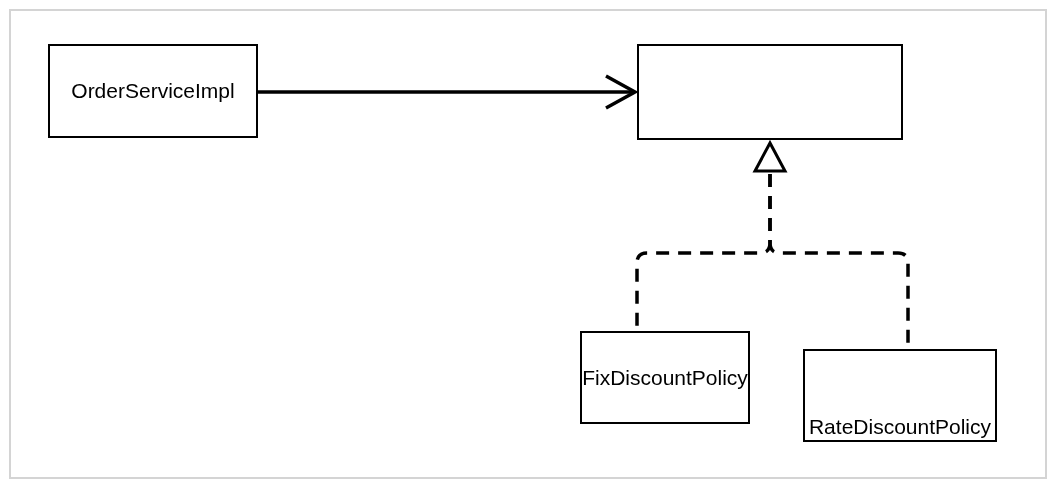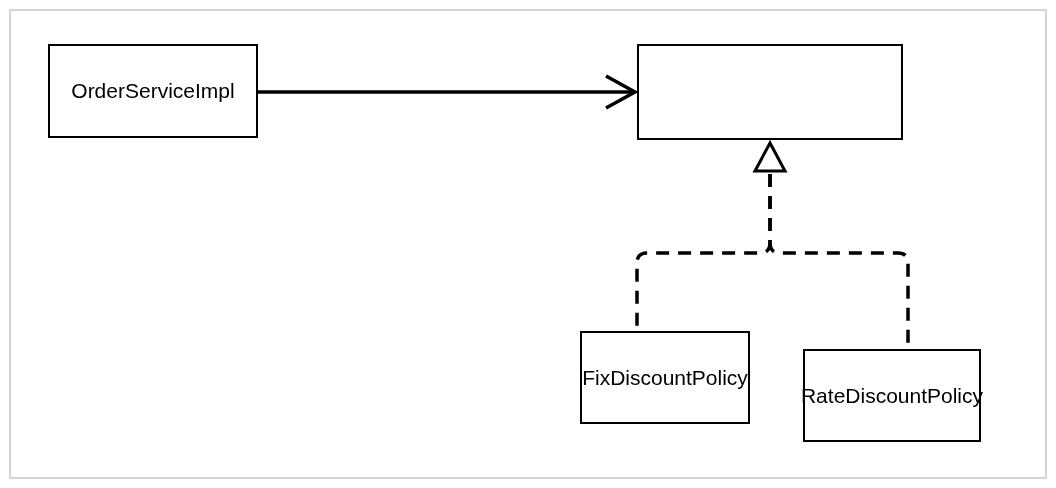--- a/index.html
+++ b/index.html
@@ -34,21 +34,21 @@
     align-items: center;
     justify-content: center;
     text-align: center;
     font-size: 21px;
     color: #000000;
     line-height: 26px;
   }
   .box-order    { left: 48px;  top: 44px;  width: 210px; height: 94px; }
   .box-iface    { left: 637px; top: 44px;  width: 266px; height: 96px; }
   .box-fix      { left: 532px; top: 331px; width: 170px; height: 93px; margin-left: 48px; }
-  .box-rate     { left: 803px; top: 349px; width: 178px; height: 93px; }
+  .box-rate     { left: 803px; top: 349px; width: 194px; height: 93px; justify-content: flex-end; }
   .stereotype   { font-weight: 400; }
   .iface-name   { font-weight: 700; }
 </style>
 </head>
 <body>
 
 <div class="canvas">
   <div class="frame"></div>
 
   <svg class="connector-layer" width="1056" height="488" viewBox="0 0 1056 488" xmlns="http://www.w3.org/2000/svg">

